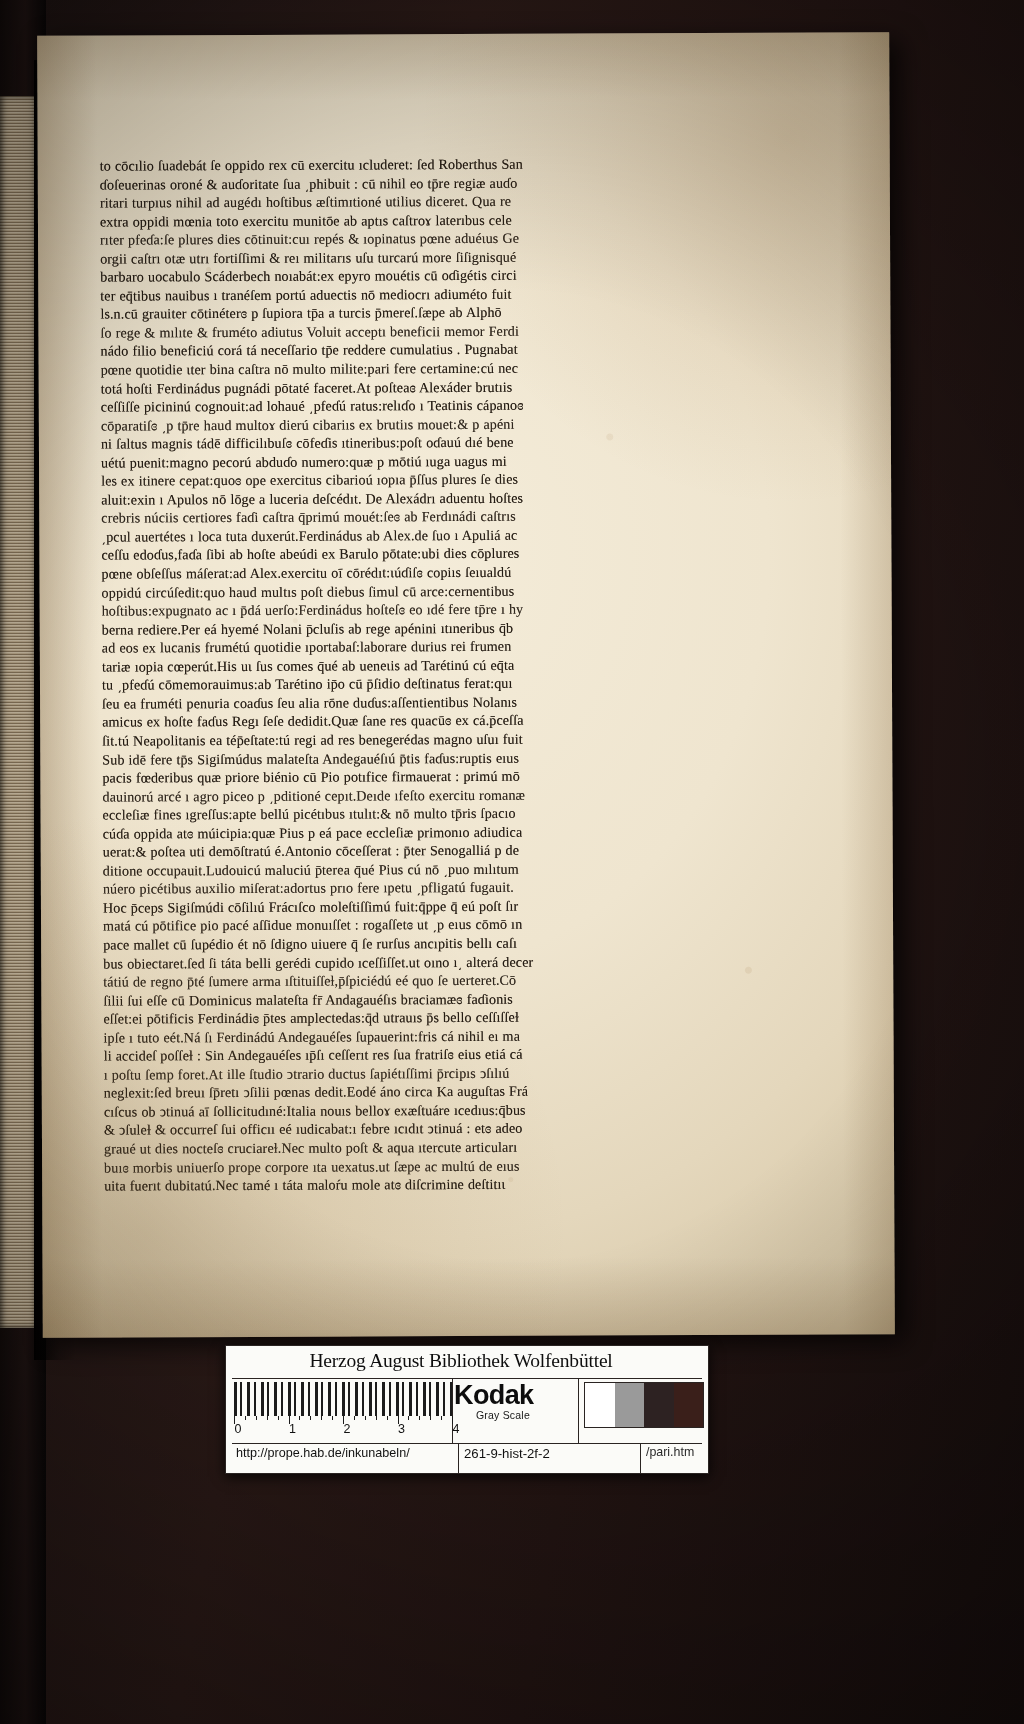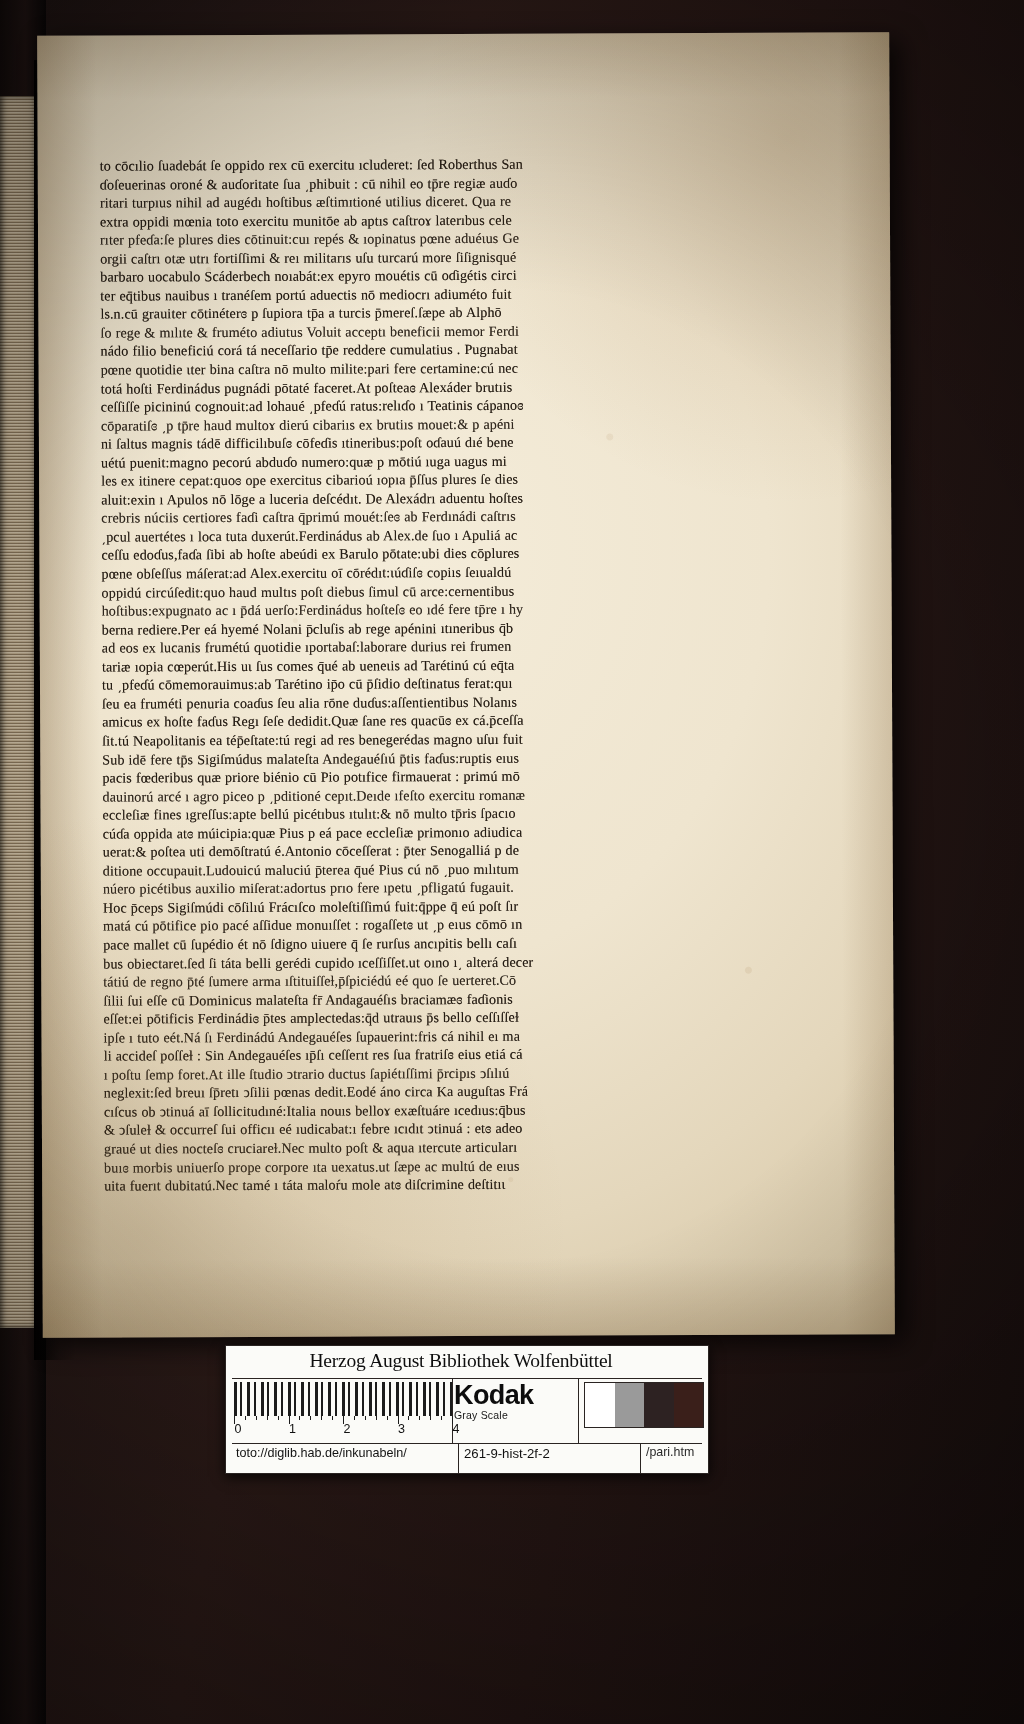--- a/index.html
+++ b/index.html
@@ -195,20 +195,21 @@
     font-size: 27px;
     letter-spacing: -0.6px;
     color: #0d0d0d;
     line-height: 30px;
   }
   #kodak-sub {
     font-size: 10.5px;
     letter-spacing: .2px;
     color: #171717;
     margin-top: -1px;
+    padding-left: 22px;
   }
   
   #patches {
     position: absolute;
     left: 358px; top: 36px;
     width: 118px; height: 44px;
     border: 1px solid #2a2422;
     display: flex;
   }
   #patches div { height: 100%; }
@@ -365,18 +366,18 @@
     <div id="patches">
         <div style="background: rgb(255, 255, 255); flex: 1 1 0px;"></div>
         <div style="background: rgb(154, 154, 154); flex: 1 1 0px;"></div>
         <div style="background: rgb(45, 34, 34); flex: 1 1 0px;"></div>
         <div style="background: rgb(58, 31, 26); flex: 1 1 0px;"></div>
       </div>
 
     <div class="vdiv" id="vdiv-1"></div>
     <div class="vdiv" id="vdiv-2"></div>
 
-    <div id="card-url">toto://diglib.hab.de/inkunabeln/</div>
+    <div id="card-url">http://prope.hab.de/inkunabeln/</div>
     <div id="card-shelf">261-9-hist-2f-2</div>
     <div id="card-start">/pari.htm</div>
   </div>
 
 </div>
 
 </body></html>

